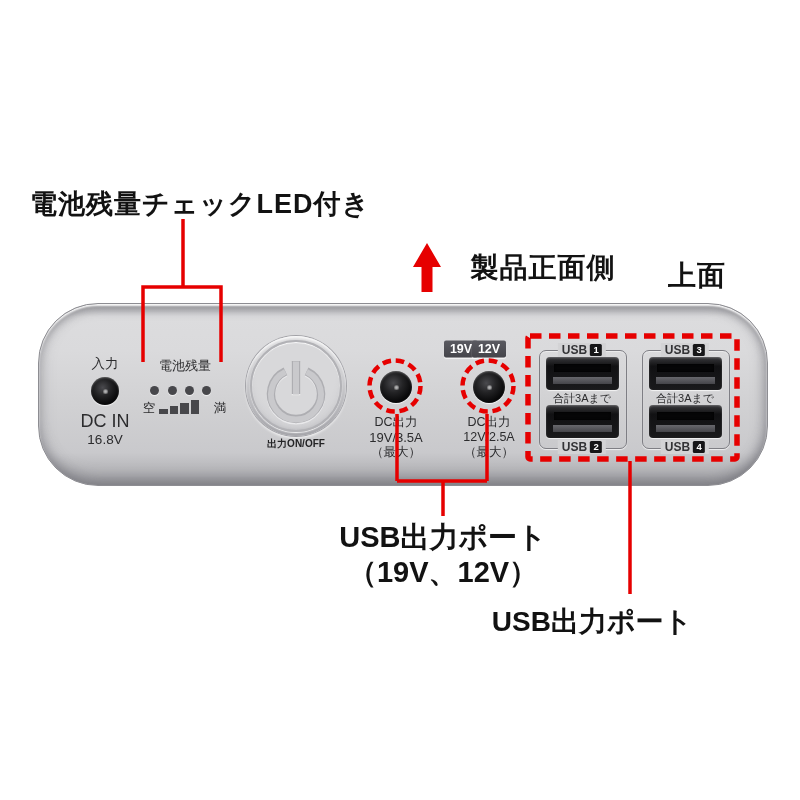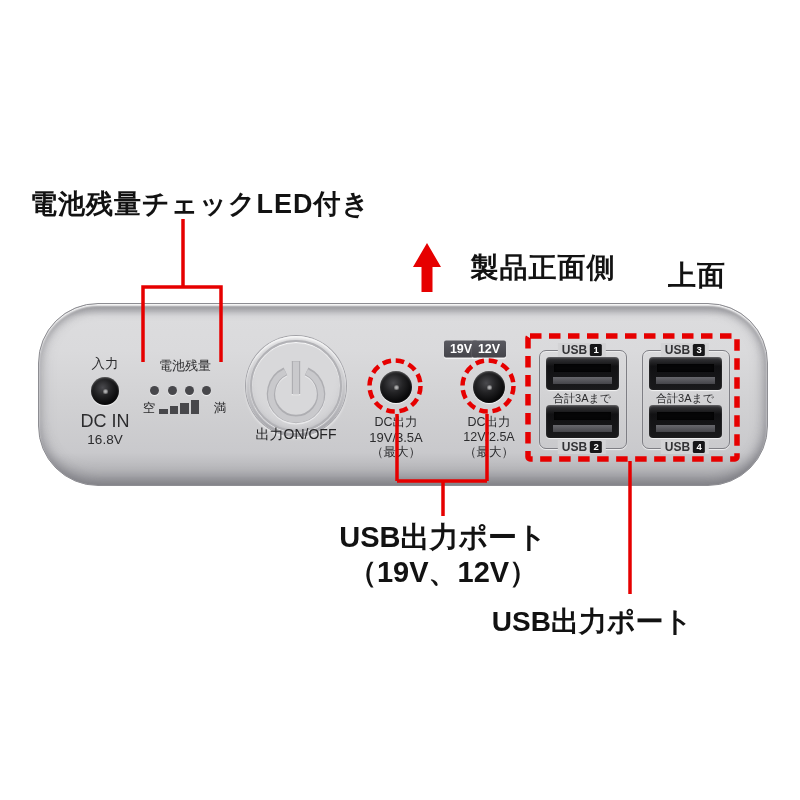--- a/index.html
+++ b/index.html
@@ -101,21 +101,21 @@
     <div class="power-btn">
       <div class="ring"></div>
       <svg width="100" height="100" viewBox="0 0 100 100" style="left:0;top:0;">
         <g fill="none" stroke-linecap="butt">
           <path d="M39.4 35.3 A25 25 0 1 0 60.6 35.3 M50 25 L50 58" stroke="#e9e9eb" stroke-width="8.5" transform="translate(0,1.3)"></path>
           <path d="M39.4 35.3 A25 25 0 1 0 60.6 35.3 M50 25 L50 58" stroke="#aeaeb2" stroke-width="8.5"></path>
           <path d="M39.4 35.3 A25 25 0 1 0 60.6 35.3 M50 25 L50 58" stroke="#c9c9cc" stroke-width="6" transform="translate(0,0.6)"></path>
         </g>
       </svg>
     </div>
-    <div class="dtext" style="left:257px;top:131px;font-size:14px;font-weight:400;color:#232325;">出力ON/OFF</div>
+    <div class="dtext" style="left:257px;top:140px;font-size:10px;font-weight:700;color:#232325;">出力ON/OFF</div>
 
     <div class="vbadge" style="left:378px;top:45px;margin-left:44px;">19V</div>
     <div class="jack" style="left:341px;top:67px;width:32px;height:32px;"></div>
     <div class="dtext" style="left:357px;top:118px;font-size:12.5px;">DC出力</div>
     <div class="dtext" style="left:357px;top:133px;font-size:13px;">19V/3.5A</div>
     <div class="dtext" style="left:357px;top:148px;font-size:12.5px;">（最大）</div>
 
     <div class="vbadge" style="left:450px;top:45px;">12V</div>
     <div class="jack" style="left:434px;top:67px;width:32px;height:32px;"></div>
     <div class="dtext" style="left:450px;top:118px;font-size:12.5px;">DC出力</div>

